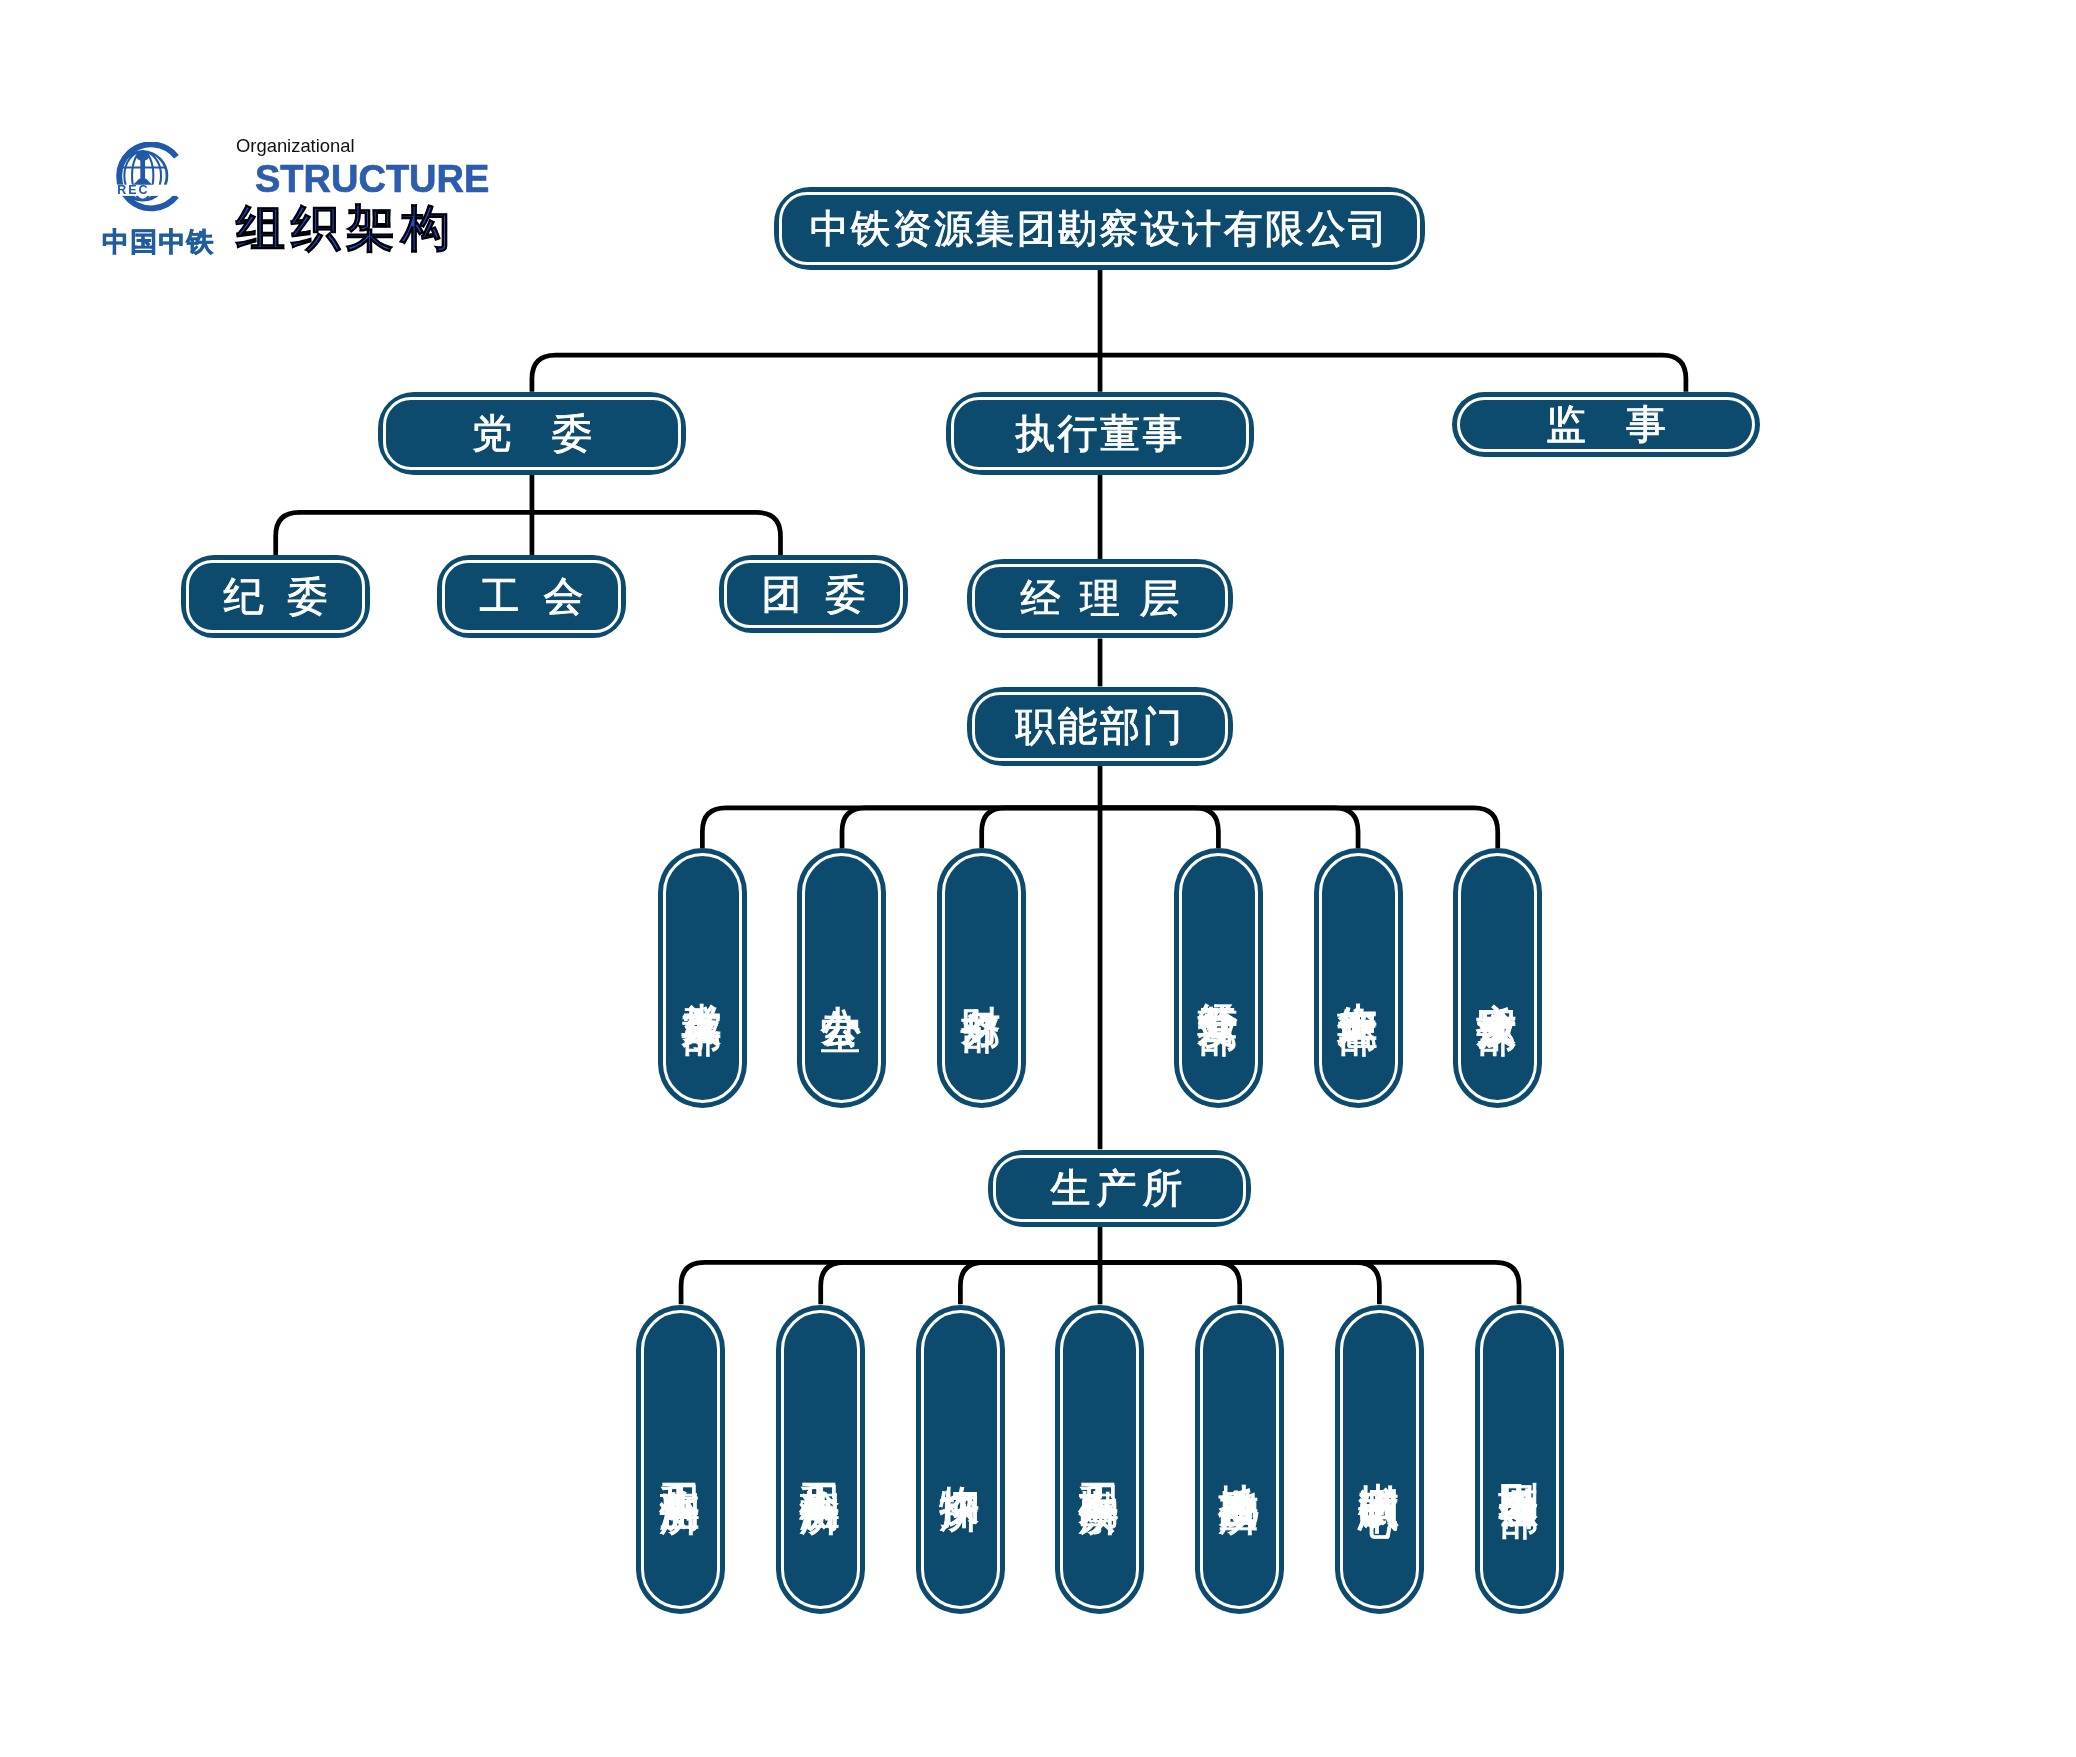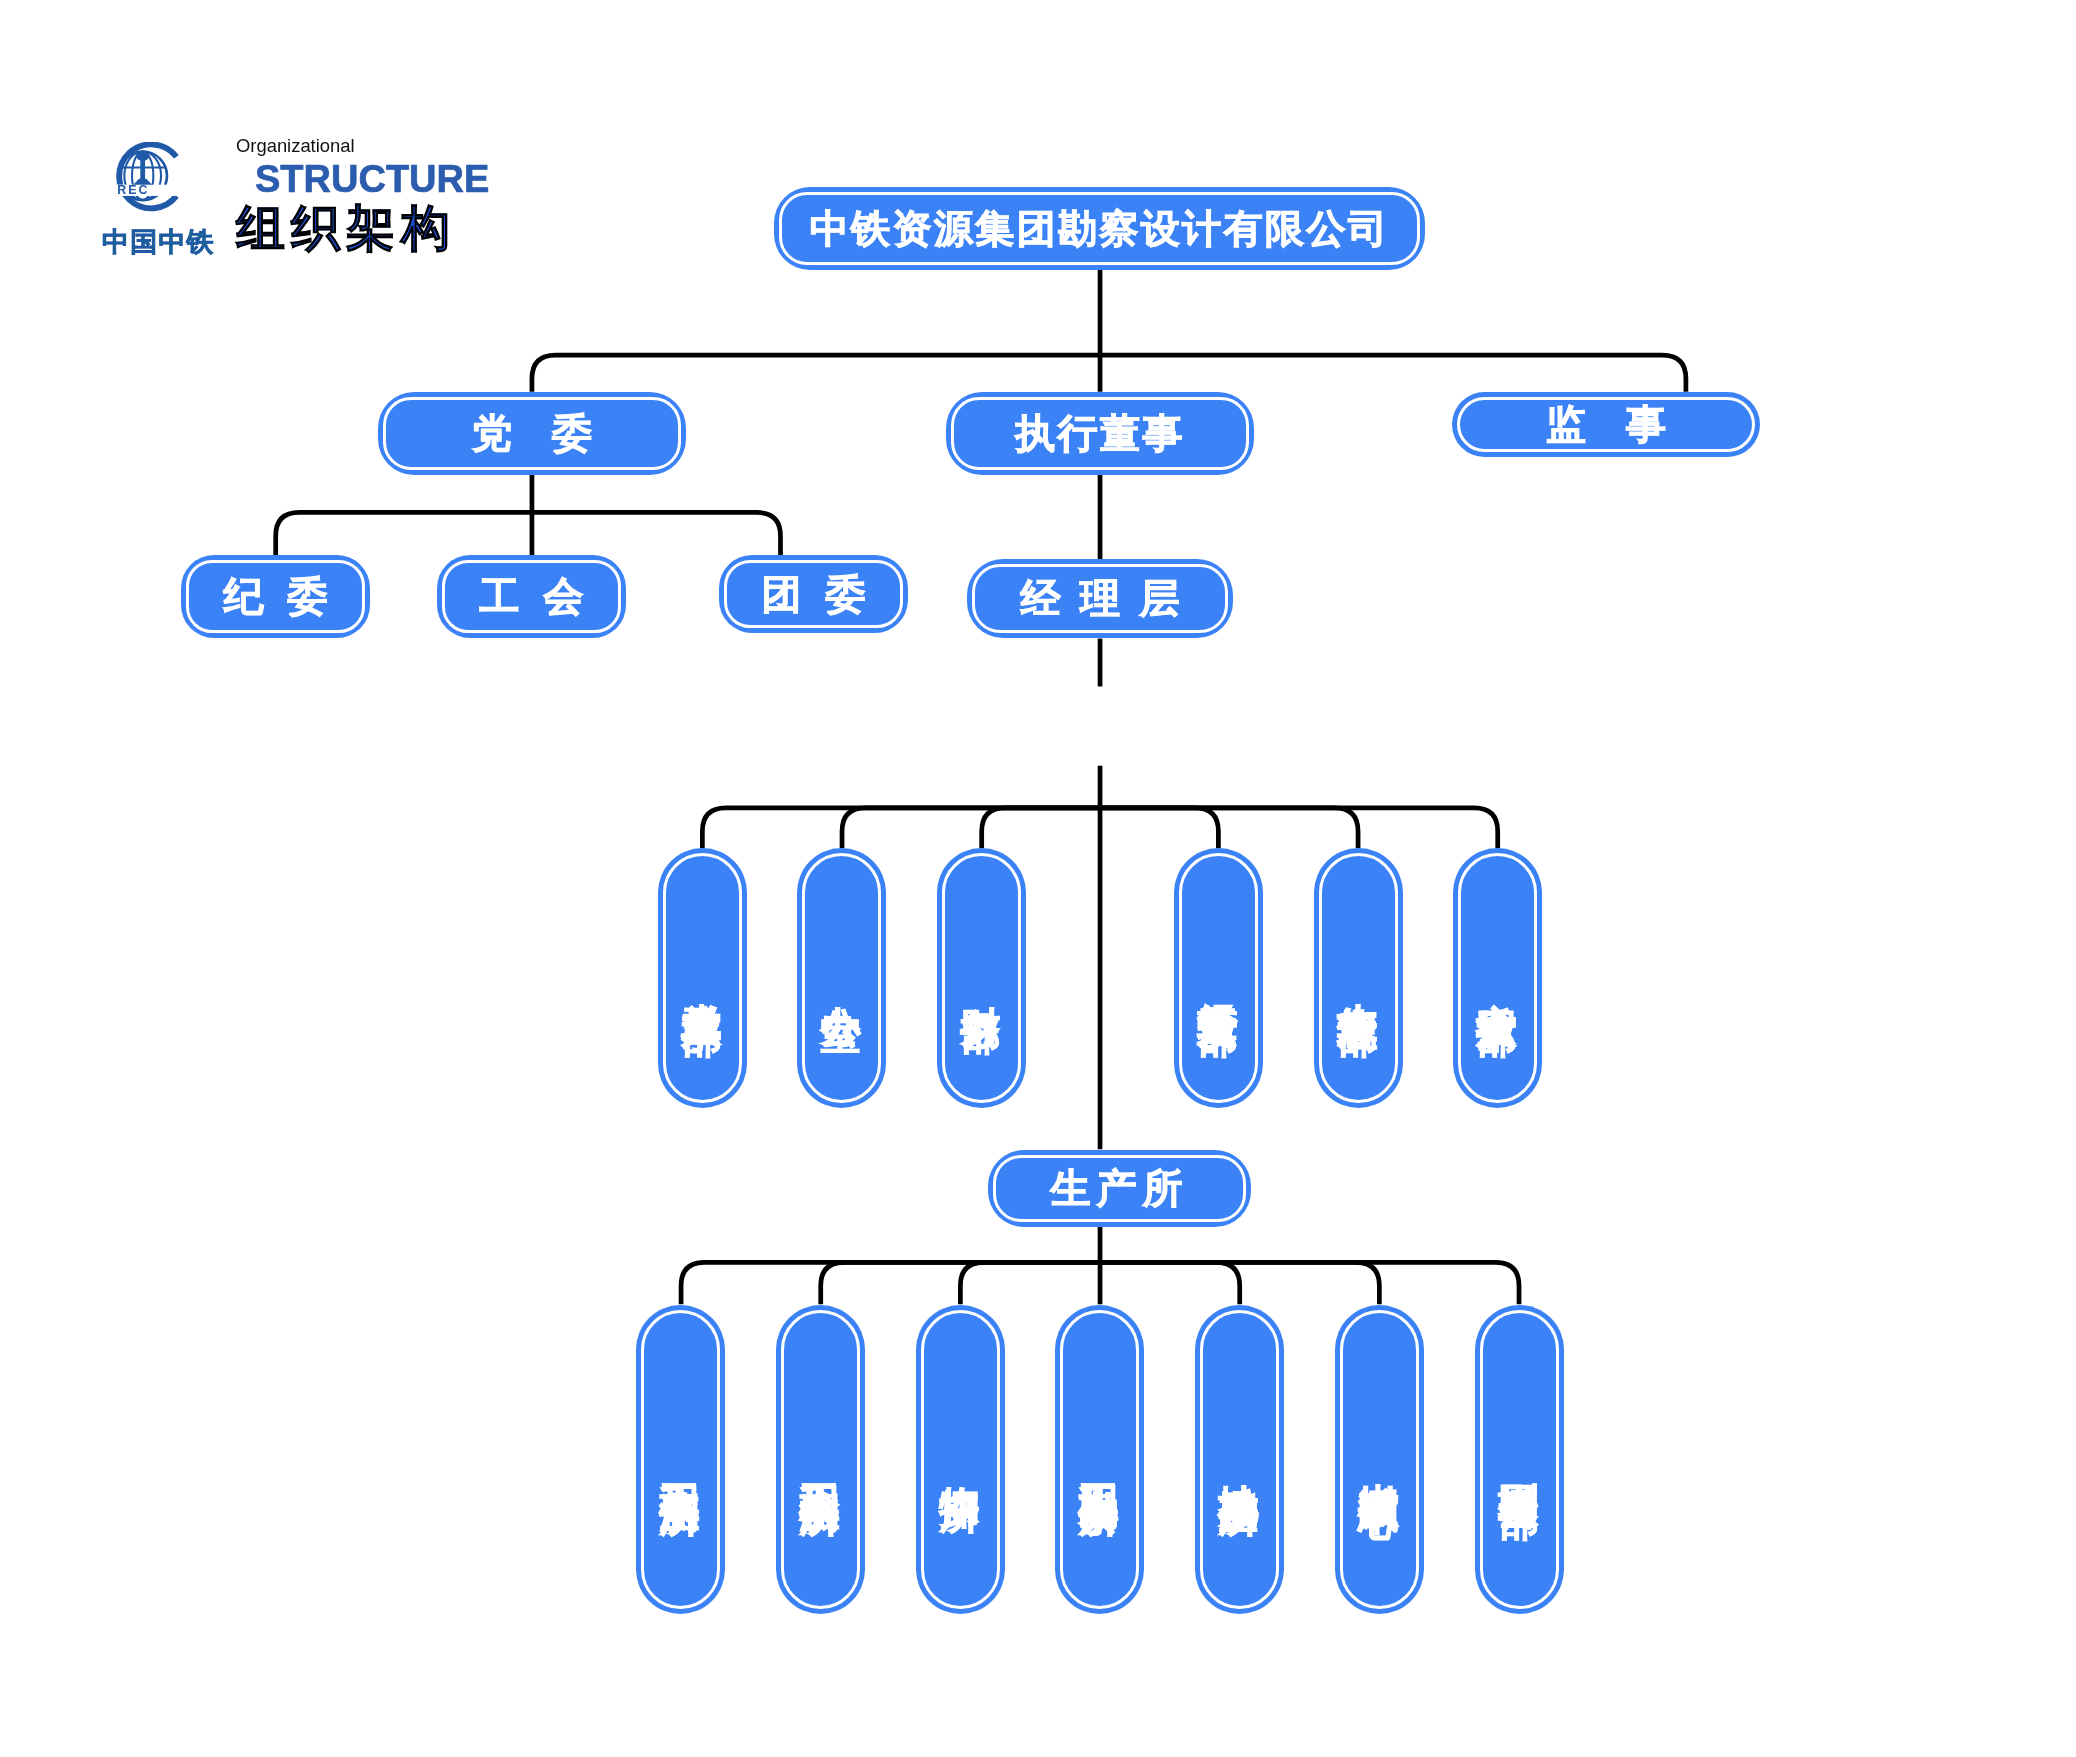--- a/index.html
+++ b/index.html
@@ -1,19 +1,19 @@
 <!DOCTYPE html>
 <html style="font-size:9.5px"><head>
 <meta charset="utf-8">
 <style>
   html,body{margin:0;padding:0;}
   body{width:2077px;height:1757px;background:#fff;font-family:"Liberation Sans",sans-serif;}
   .canvas{position:relative;width:2077px;height:1757px;overflow:hidden;background:#fff;}
   #connectors{position:absolute;left:0;top:0;}
-  .node{position:absolute;background:#3b82f6;color:#fff;display:flex;align-items:center;justify-content:center;font-weight:bold;box-sizing:border-box;-webkit-text-stroke:0.9px #fff;}
+  .node{position:absolute;background:#0c4a6e;color:#fff;display:flex;align-items:center;justify-content:center;font-weight:normal;box-sizing:border-box;-webkit-text-stroke:0.9px #fff;}
   .node::before{content:"";position:absolute;inset:5.3px;border:3px solid #fff;border-radius:28px;pointer-events:none;}
   .hbox{border-radius:36px;font-size:40px;}
   .small{border-radius:33px;}
   .small::before{border-radius:26px;}
   .sp2{word-spacing:13px;}
   .sp3{word-spacing:8.3px;}
   .ls4{letter-spacing:2.4px;}
   .pill{border-radius:591px;writing-mode:vertical-rl;text-orientation:upright;font-size:40px;letter-spacing:3px;}
   .pill::before{border-radius:591px;}
   .root{left:774px;top:187px;width:651px;height:83px;letter-spacing:2.4px;font-size:39px;}
@@ -94,20 +94,21 @@
   </div>
 
   <div class="node hbox root">中铁资源集团勘察设计有限公司</div>
   <div class="node hbox party">党　委</div>
   <div class="node hbox ls4 exec">执行董事</div>
   <div class="node hbox superv">监　事</div>
   <div class="node hbox small sp2 disc">纪 委</div>
   <div class="node hbox small sp2 union">工 会</div>
   <div class="node hbox small sp2 youth">团 委</div>
   <div class="node hbox sp3 mgmt">经 理 层</div>
+  <div class="node hbox ls4 func">职能部门</div>
   <div class="node hbox prod">生产所</div>
 
   <div class="node pill row1 p10">党群人事部</div>
   <div class="node pill row1 p11">办公室</div>
   <div class="node pill row1 p12">财务部</div>
   <div class="node pill row1 p13">经营开发部</div>
   <div class="node pill row1 p14">生产管理部</div>
   <div class="node pill row1 p15">安质技术部</div>
 
   <div class="node pill row2 p20">工程监测所</div>

